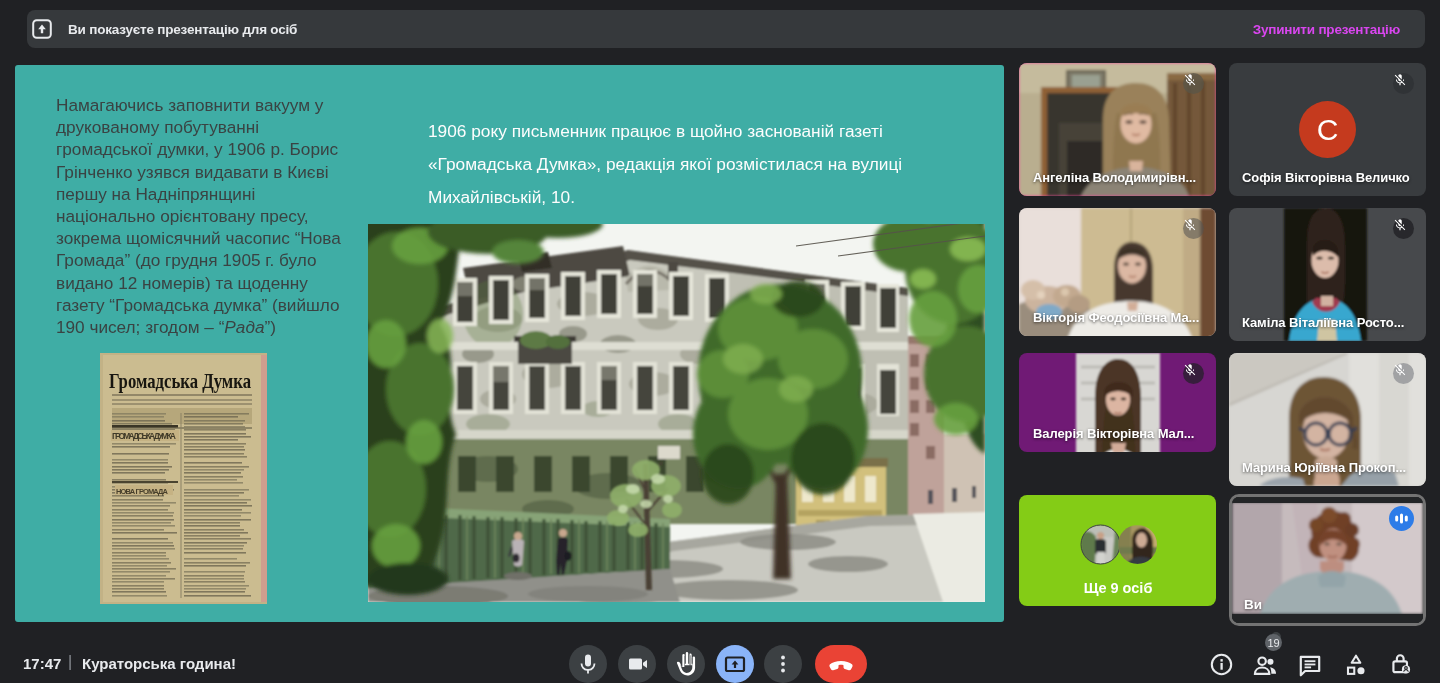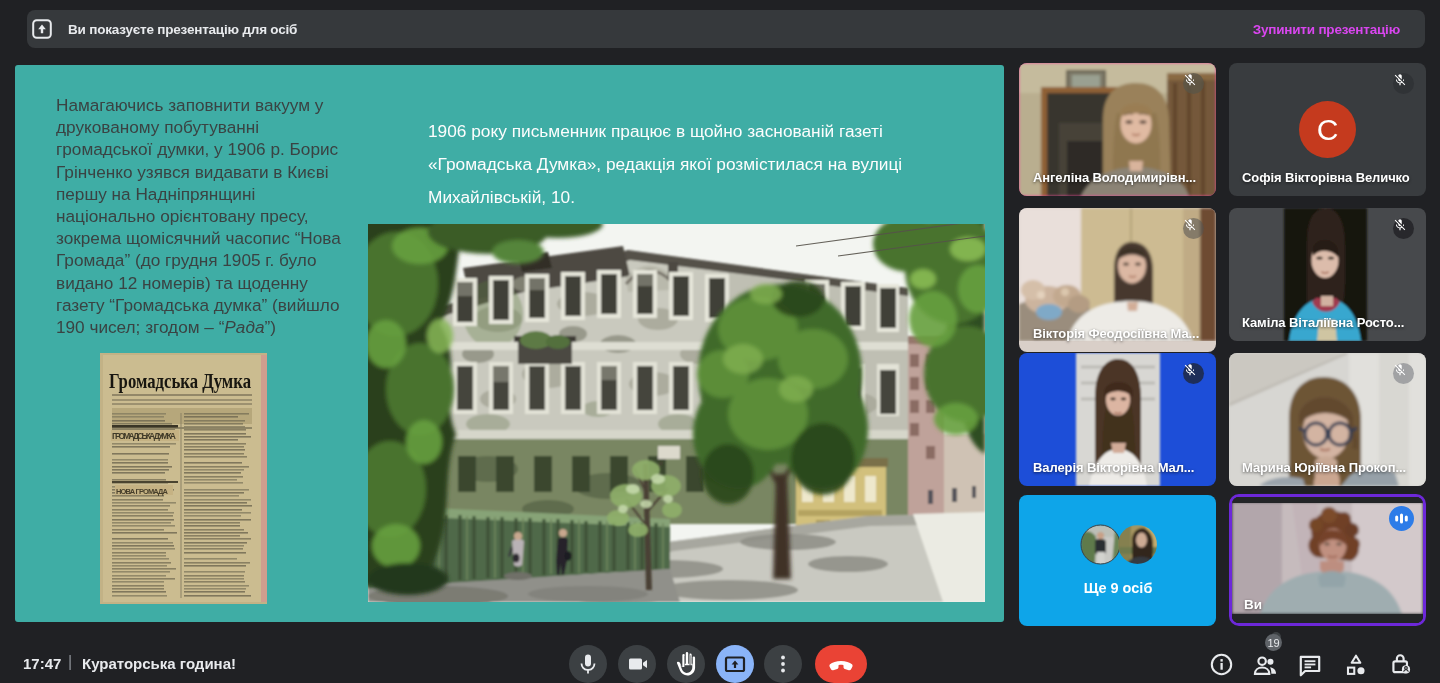--- a/index.html
+++ b/index.html
@@ -543,21 +543,21 @@
 <div class="tile" style="left:1229px; top:63px; width:197px; height:133px; background:#393c3f;">
   <div class="abs" style="left:70px; top:38px; width:57px; height:57px; border-radius:50%; background:#c53a1e; display:flex; align-items:center; justify-content:center; color:#fff; font-size:30px;">C</div>
   <div class="name" style="left:13px; bottom:11px;">Софія Вікторівна Величко</div>
   <div class="mic" style="background:rgba(48,50,53,.9);">
       <svg width="14" height="14" viewBox="0 0 24 24">
         <path fill="#fff" d="M19 11h-1.7c0 .74-.16 1.43-.43 2.05l1.23 1.23c.56-.98.9-2.09.9-3.28zm-4.02.17c0-.06.02-.11.02-.17V5c0-1.66-1.34-3-3-3S9 3.34 9 5v.18l5.98 5.99zM4.27 3L3 4.27l6.01 6.01V11c0 1.66 1.33 3 2.99 3 .22 0 .44-.03.65-.08l1.66 1.66c-.71.33-1.5.52-2.31.52-2.76 0-5.3-2.1-5.3-5.1H5c0 3.41 2.72 6.23 6 6.72V21h2v-3.28c.91-.13 1.77-.45 2.54-.9L19.73 21 21 19.73 4.27 3z"></path>
       </svg>
     </div>
 </div>
 
-<div class="tile" style="left:1019px; top:208px; width:197px; height:144px; background:#d9cfc8;">
+<div class="tile" style="left:1019px; top:208px; width:197px; height:128px; background:#d9cfc8;">
   <svg width="197" height="133" viewBox="0 0 197 133">
     <defs>
         <filter id="b3" x="-20%" y="-20%" width="140%" height="140%">
           <feGaussianBlur stdDeviation="1.6"></feGaussianBlur>
         </filter>
       </defs>
     <g filter="url(#b3)">
       <rect width="197" height="133" fill="#e9dfda"></rect>
       <rect x="62" y="0" width="102" height="133" fill="#cdbb92"></rect>
       <line x1="112" y1="0" x2="112" y2="133" stroke="#b3a178" stroke-width="2"></line>
@@ -615,21 +615,21 @@
     </g>
   </svg>
   <div class="name" style="left:13px; bottom:11px;">Каміла Віталіївна Росто...</div>
   <div class="mic" style="background:rgba(32,33,36,.8);">
       <svg width="14" height="14" viewBox="0 0 24 24">
         <path fill="#fff" d="M19 11h-1.7c0 .74-.16 1.43-.43 2.05l1.23 1.23c.56-.98.9-2.09.9-3.28zm-4.02.17c0-.06.02-.11.02-.17V5c0-1.66-1.34-3-3-3S9 3.34 9 5v.18l5.98 5.99zM4.27 3L3 4.27l6.01 6.01V11c0 1.66 1.33 3 2.99 3 .22 0 .44-.03.65-.08l1.66 1.66c-.71.33-1.5.52-2.31.52-2.76 0-5.3-2.1-5.3-5.1H5c0 3.41 2.72 6.23 6 6.72V21h2v-3.28c.91-.13 1.77-.45 2.54-.9L19.73 21 21 19.73 4.27 3z"></path>
       </svg>
     </div>
 </div>
 
-<div class="tile" style="left:1019px; top:353px; width:197px; height:133px; background:#1d4ed8;">
+<div class="tile" style="left:1019px; top:353px; width:197px; height:99px; background:#701a75;">
   <svg width="197" height="133" viewBox="0 0 197 133">
     <defs>
         <filter id="b5" x="-20%" y="-20%" width="140%" height="140%">
           <feGaussianBlur stdDeviation="1.2"></feGaussianBlur>
         </filter>
       </defs>
     <g filter="url(#b5)">
       <rect x="57" y="0" width="84" height="133" fill="#d8d7d3"></rect>
       <g stroke="#bdbcb8" stroke-width="3">
           <line x1="62" y1="14" x2="136" y2="14"></line>
@@ -689,21 +689,21 @@
     </g>
   </svg>
   <div class="name" style="left:13px; bottom:11px;">Марина Юріївна Прокоп...</div>
   <div class="mic" style="background:rgba(155,156,158,.9);">
       <svg width="14" height="14" viewBox="0 0 24 24">
         <path fill="#fff" d="M19 11h-1.7c0 .74-.16 1.43-.43 2.05l1.23 1.23c.56-.98.9-2.09.9-3.28zm-4.02.17c0-.06.02-.11.02-.17V5c0-1.66-1.34-3-3-3S9 3.34 9 5v.18l5.98 5.99zM4.27 3L3 4.27l6.01 6.01V11c0 1.66 1.33 3 2.99 3 .22 0 .44-.03.65-.08l1.66 1.66c-.71.33-1.5.52-2.31.52-2.76 0-5.3-2.1-5.3-5.1H5c0 3.41 2.72 6.23 6 6.72V21h2v-3.28c.91-.13 1.77-.45 2.54-.9L19.73 21 21 19.73 4.27 3z"></path>
       </svg>
     </div>
 </div>
 
-<div class="tile" style="left:1019px; top:495px; width:197px; height:131px; background:#0ea5e9;">
+<div class="tile" style="left:1019px; top:495px; width:197px; height:111px; background:#84cc16;">
   <svg width="197" height="131" viewBox="0 0 197 131">
     <defs>
       <clipPath id="c1">
           <circle cx="81.5" cy="49.5" r="19.5"></circle>
         </clipPath>
       <clipPath id="c2">
           <circle cx="118.5" cy="49.5" r="19.5"></circle>
         </clipPath>
       <filter id="b7" x="-20%" y="-20%" width="140%" height="140%">
           <feGaussianBlur stdDeviation="0.8"></feGaussianBlur>
@@ -725,21 +725,21 @@
       <rect x="127" y="31" width="12" height="22" fill="#c2ab6e"></rect>
       <rect x="100" y="52" width="39" height="7" fill="#6f7a4e"></rect>
       <path d="M113,70 L113,46 C113,36 120,33 123,33 C128,33 134,39 134,49 L134,70 Z" fill="#31261d"></path>
       <ellipse cx="122.5" cy="45" rx="5.5" ry="7.5" fill="#cdab94"></ellipse>
       <path d="M107,70 C111,59 133,59 137,70 Z" fill="#353a42"></path>
     </g>
     <text x="99" y="98" text-anchor="middle" font-size="14.5" font-weight="bold" fill="#fff" font-family="Liberation Sans">Ще 9 осіб</text>
   </svg>
 </div>
 
-<div class="tile" style="left:1229px; top:494px; width:197px; height:132px; background:#1e2022; border:3px solid #6d28d9; border-radius:10px;">
+<div class="tile" style="left:1229px; top:494px; width:197px; height:132px; background:#1e2022; border:3px solid #737373; border-radius:10px;">
   <svg width="191" height="126" viewBox="0 0 191 126" style="left:0; top:0;">
     <defs>
         <filter id="b8" x="-20%" y="-20%" width="140%" height="140%">
           <feGaussianBlur stdDeviation="1.7"></feGaussianBlur>
         </filter>
       </defs>
     <rect width="191" height="126" fill="#232527"></rect>
     <g filter="url(#b8)">
       <rect x="0" y="5" width="191" height="112" fill="#c6bbbd"></rect>
       <rect x="0" y="5" width="50" height="112" fill="#b2a6ab"></rect>

